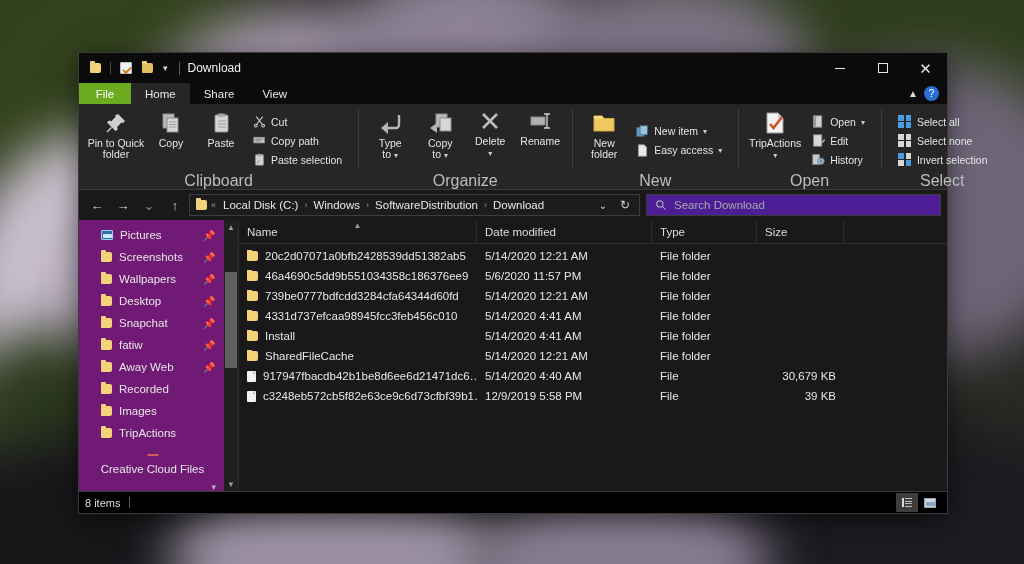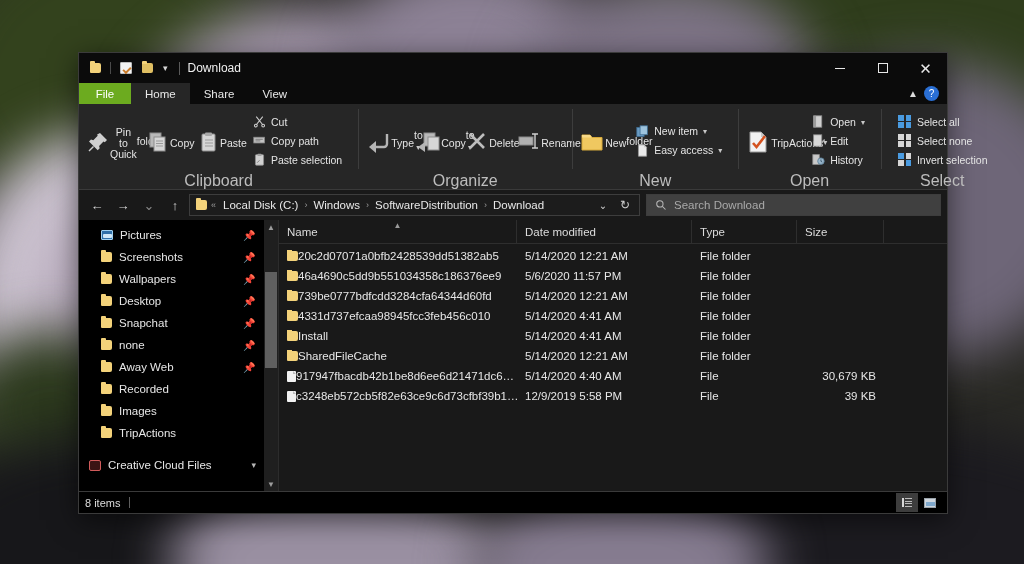--- a/index.html
+++ b/index.html
@@ -97,21 +97,21 @@
   }
   .rgroup { display:flex; flex-direction:column; position:relative; padding:3px 0 0; }
   .rgroup + .rgroup::before{
     content:""; position:absolute; left:0; top:5px; bottom:20px; width:1px; background:#3d3d3d;
   }
   .rgroup-body { display:flex; flex:1; padding:0 7px; }
   .rgroup-label {
     font-size:16px; color:#bdbdbd; text-align:center; height:17px; line-height:17px;
   }
   .bigbtn {
-    width:50px; display:flex;align-items:center;justify-content:flex-start;
+    width:50px; display:flex;flex-direction:column;align-items:center;justify-content:flex-start;
     padding-top:4px; font-size:10.5px; color:#e4e4e4; text-align:center; line-height:11px;
   }
   .bigbtn.wide { width:60px; }
   .bigbtn .lbl { margin-top:3px; }
   .col-small { display:flex;flex-direction:column;justify-content:center; padding:2px 4px 0; }
   .smallbtn {
     display:flex;align-items:center;gap:5px;font-size:10.5px;color:#e4e4e4;
     height:19px; padding:0 5px 0 2px; white-space:nowrap;
   }
   .mini { width:14px;height:14px;display:flex;align-items:center;justify-content:center;flex:0 0 14px; }
@@ -130,29 +130,29 @@
   .addrbox {
     flex:1; height:22px; background:#1c1c1c; border:1px solid #3d3d3d;
     display:flex; align-items:center; padding:0 4px; gap:4px; min-width:0;
   }
   .crumbs{ display:flex;align-items:center;gap:3px; font-size:11.5px;color:#e8e8e8; flex:1; min-width:0; overflow:hidden;}
   .crumb{ padding:1px 3px; white-space:nowrap; }
   .crumb-sep{ color:#9b9b9b; font-size:9px; }
   .addr-right{ display:flex; align-items:center; gap:2px; }
   .addr-ibtn{ width:20px;height:20px;display:flex;align-items:center;justify-content:center;color:#d0d0d0;font-size:10px; }
   .searchbox{
-    width:295px;height:22px;background:#404040;border:1px solid #3d3d3d;
+    width:295px;height:22px;background:#4c1d95;border:1px solid #3d3d3d;
     display:flex;align-items:center;gap:6px;padding:0 7px; margin-left:4px;
   }
   .search-ph{ font-size:11.5px;color:#a9a9a9; }
 
   
   .body { flex:1; display:flex; min-height:0; background:#191919; }
   .navpane {
-    width:200px; background:#000000; position:relative; display:flex;
+    width:160px; background:#701a75; position:relative; display:flex;
     border-right:1px solid #2c2c2c;
   }
   .navlist { flex:1; padding-top:4px; overflow:hidden; }
   .navitem {
     height:22px; display:flex; align-items:center; gap:7px; padding:0 8px 0 22px;
     font-size:11.5px; color:#e6e6e6; position:relative;
   }
   .navitem .pin { margin-left:auto; color:#cfcfcf; font-size:10px; }
   .navitem.root{ padding-left:10px; }
   .navitem .chev{ margin-left:auto;color:#b6b6b6;font-size:9px; }
@@ -178,21 +178,21 @@
   .col-date{ width:175px; }
   .col-type{ width:105px; }
   .col-size{ width:87px; }
   .sort-caret{
     position:absolute; left:50%; top:1px; transform:translateX(-50%);
     color:#9b9b9b; font-size:8px;
   }
   .rows{ flex:1; overflow:hidden; padding-top:2px; }
   .row{ height:20px; display:flex;align-items:center; font-size:11.5px; color:#e6e6e6; }
   .cell{ padding:0 8px; white-space:nowrap; overflow:hidden; text-overflow:ellipsis; display:flex; align-items:center; }
-  .c-name{ width:238px; }
+  .c-name{ width:238px; gap:7px; }
   .c-date{ width:175px; }
   .c-type{ width:105px; }
   .c-size{ width:87px; justify-content:flex-end; }
   .file-glyph{
     width:9px;height:11px;background:#f2f2f2;border-radius:1px;position:relative;flex:0 0 9px;
   }
   .file-glyph::after{
     content:"";position:absolute;right:0;top:0;border-width:0 3px 3px 0;
     border-style:solid;border-color:#bcbcbc transparent;
   }
@@ -586,41 +586,41 @@
             <span>Desktop</span>
             <span class="pin">📌</span>
           </div>
           <div class="navitem">
             <span class="folder-glyph"></span>
             <span>Snapchat</span>
             <span class="pin">📌</span>
           </div>
           <div class="navitem">
             <span class="folder-glyph"></span>
-            <span>none</span>
+            <span>fatiw</span>
             <span class="pin">📌</span>
           </div>
           <div class="navitem">
             <span class="folder-glyph"></span>
             <span>Away Web</span>
             <span class="pin">📌</span>
           </div>
           <div class="navitem">
             <span class="folder-glyph"></span>
             <span>Recorded</span>
           </div>
           <div class="navitem">
             <span class="folder-glyph"></span>
             <span>Images</span>
           </div>
           <div class="navitem">
             <span class="folder-glyph"></span>
             <span>TripActions</span>
           </div>
-          <div class="navitem root" style="margin-top:10px;">
+          <div class="navitem root" style="margin-top:10px;flex-direction:column;">
             <span class="cc-ico"></span>
             <span>Creative Cloud Files</span>
             <span class="chev">▾</span>
           </div>
         </div>
         <div class="navscroll">
           <div class="nsb-arrow">▲</div>
           <div class="nsb-track">
             <div class="nsb-thumb"></div>
           </div>

